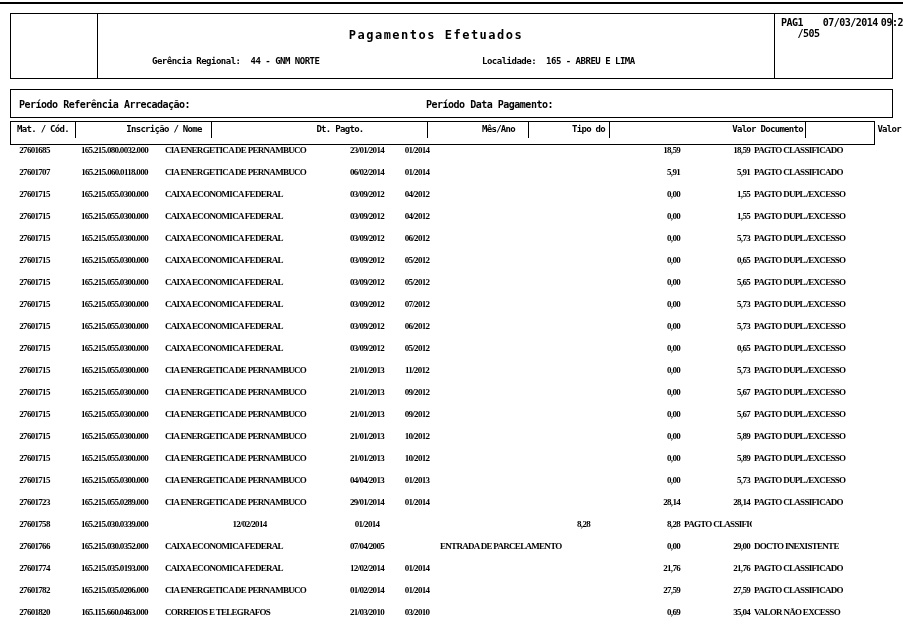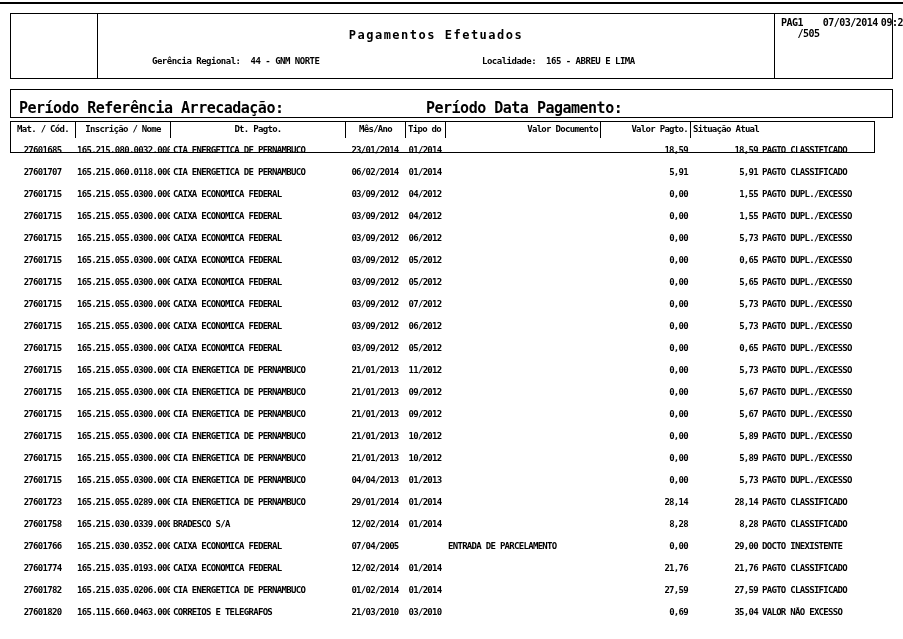--- a/index.html
+++ b/index.html
@@ -32,41 +32,41 @@
   .header-right {
     width:118px; border-left:1px solid #000; padding:3px 6px;
     font-size:10px; letter-spacing:-0.5px; display:flex; gap:3px;
   }
   .pag-line { display:flex; justify-content:space-between; }
   .hdr-date, .hdr-time { text-align:center; }
 
   
   .filter-box {
     position:absolute; left:10px; top:89px; width:883px; height:29px;
-    border:1px solid #000; font-size:15px; letter-spacing:-0.5px;
+    border:1px solid #000; font-size:10px; letter-spacing:-0.5px;
   }
   .filter-ref { position:absolute; left:8px;  top:9px; white-space:nowrap; }
   .filter-pag { position:absolute; left:415px; top:9px; white-space:nowrap; }
 
   
   .grid-row {
     display:grid;
     grid-template-columns:65px 95px 175px 60px 40px 155px 90px 70px 115px;
     width:865px;
   }
   .table-head {
-    position:absolute; left:10px; top:121px; height:32px;
-    border:1px solid #000; font-size:9px; letter-spacing:-0.7px;
+    position:absolute; left:10px; top:121px; height:24px;
+    border:1px solid #000; font-size:9px; letter-spacing:-0.7px;gap:41px;
   }
   .table-head .th {
     height:16px; line-height:15px; padding:0 2px;
     border-right:1px solid #000; overflow:hidden; white-space:nowrap;
   }
   .table-head .th:last-child { border-right:none; }
-  .table-body { position:absolute; left:10px; top:139px; }
+  .table-body { position:absolute; left:2px; top:139px;font-family:Liberation Serif, serif; }
   .table-row { height:22px; }
   .table-row .td {
     height:22px; line-height:22px; font-size:9px; letter-spacing:-0.7px;
     overflow:hidden; white-space:nowrap; padding:0 2px;
   }
   .al-c { text-align:center; }
   .al-l { text-align:left; }
   .al-r { text-align:right; }
   .pad-l { padding-left:3px !important; }
 </style>
@@ -295,21 +295,20 @@
     <div class="td al-c">29/01/2014</div>
     <div class="td al-c">01/2014</div>
     <div class="td al-l pad-l"></div>
     <div class="td al-r">28,14</div>
     <div class="td al-r">28,14</div>
     <div class="td al-l">PAGTO CLASSIFICADO</div>
   </div>
       <div class="table-row grid-row">
     <div class="td al-c">27601758</div>
     <div class="td al-c">165.215.030.0339.000</div>
-    <div class="td al-l pad-l">BRADESCO S/A</div>
     <div class="td al-c">12/02/2014</div>
     <div class="td al-c">01/2014</div>
     <div class="td al-l pad-l"></div>
     <div class="td al-r">8,28</div>
     <div class="td al-r">8,28</div>
     <div class="td al-l">PAGTO CLASSIFICADO</div>
   </div>
       <div class="table-row grid-row">
     <div class="td al-c">27601766</div>
     <div class="td al-c">165.215.030.0352.000</div>

